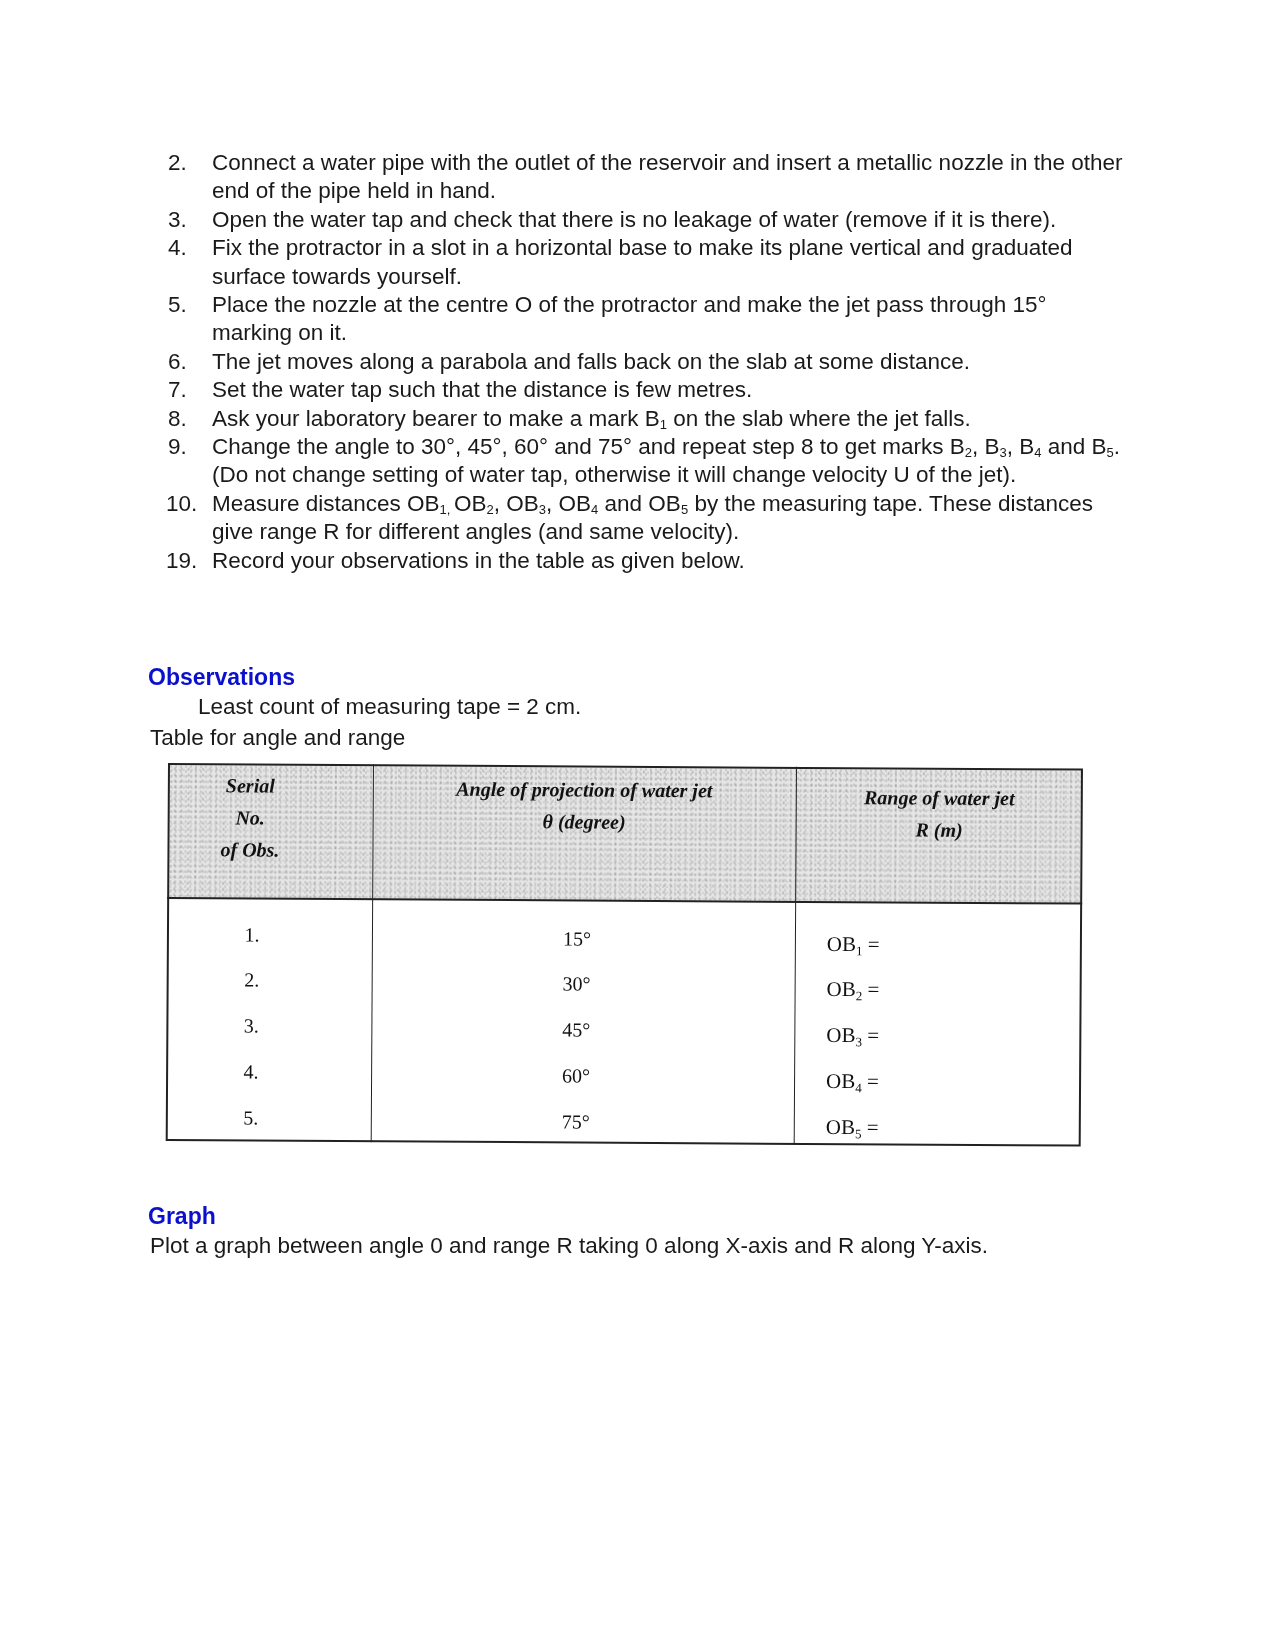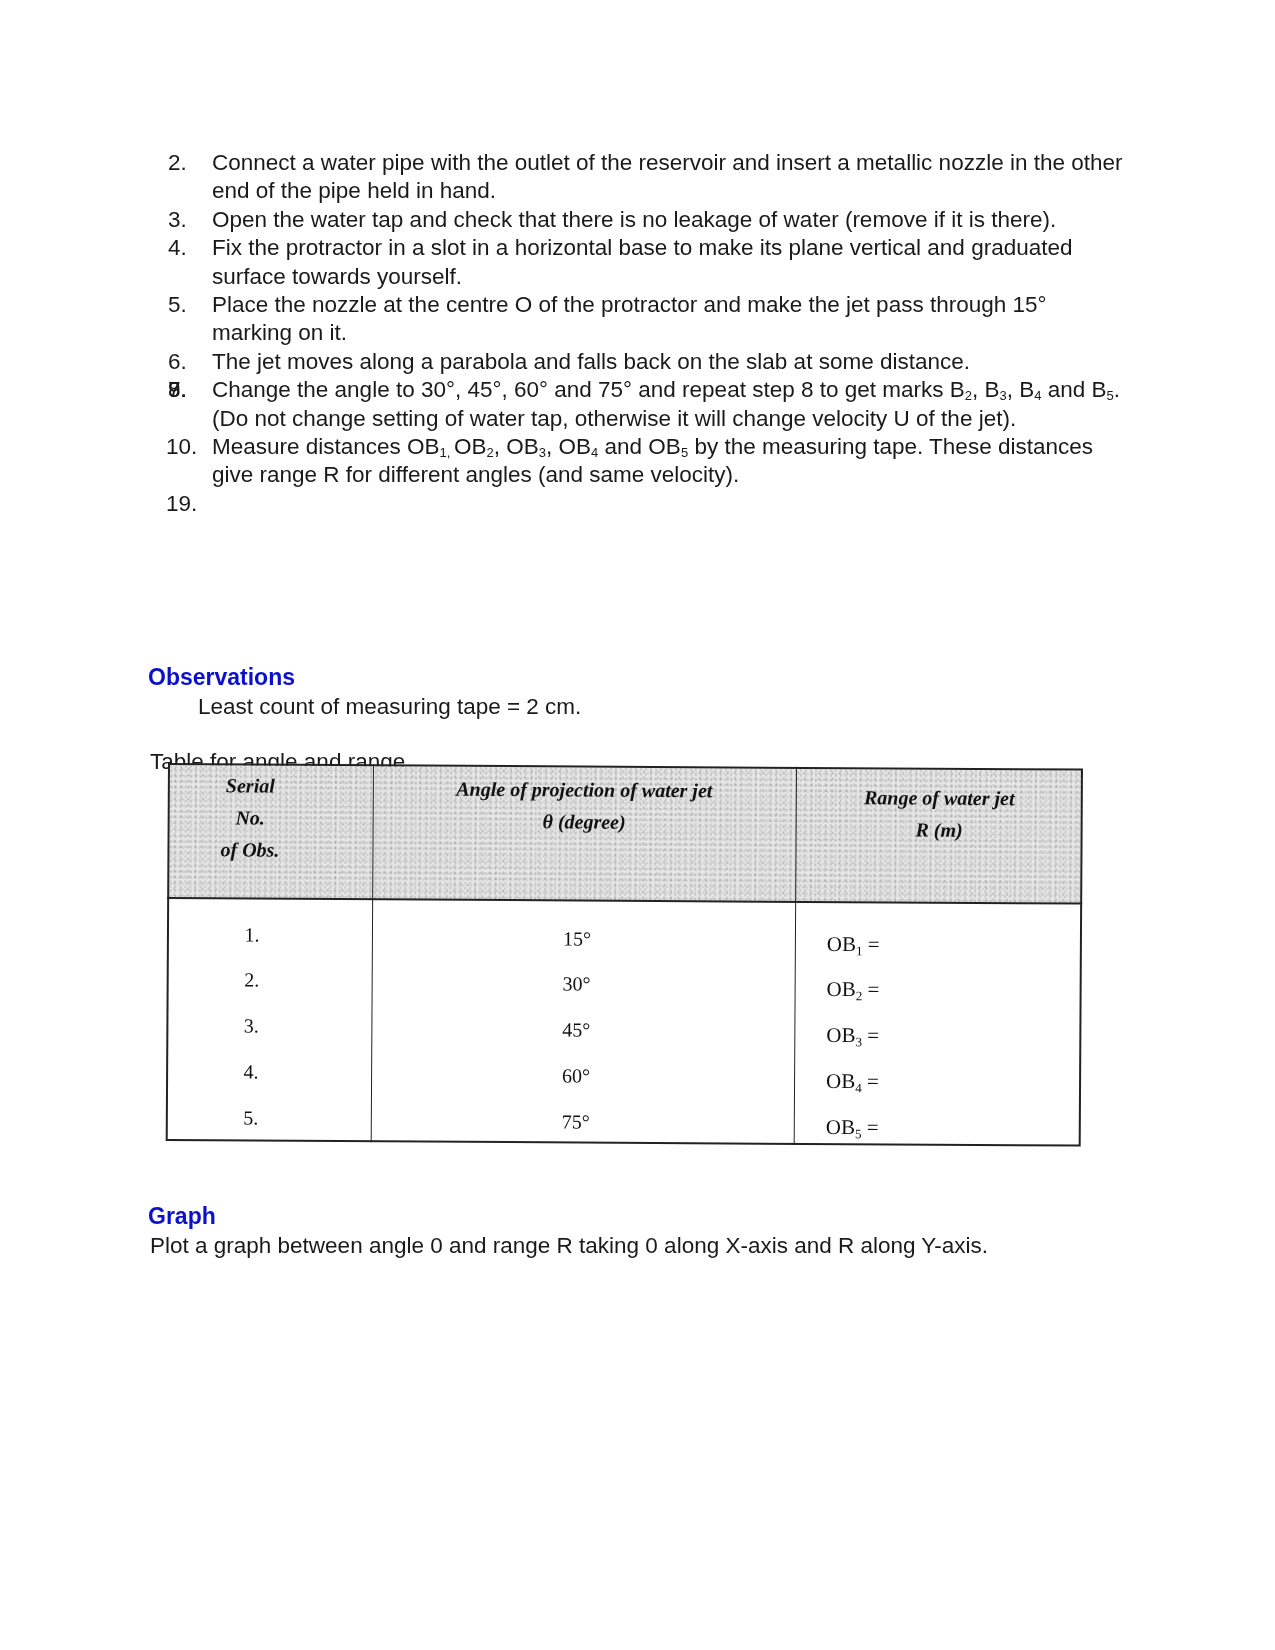--- a/index.html
+++ b/index.html
@@ -167,41 +167,44 @@
   <li class="step">
     <span class="step-num">5.</span>
     <span>Place the nozzle at the centre O of the protractor and make the jet pass through 15° marking on it.</span>
   </li>
   <li class="step">
     <span class="step-num">6.</span>
     <span>The jet moves along a parabola and falls back on the slab at some distance.</span>
   </li>
   <li class="step">
     <span class="step-num">7.</span>
+    <span>Set the water tap such that the distance is few metres.</span>
   </li>
   <li class="step">
     <span class="step-num">8.</span>
+    <span><span>Ask your laboratory bearer to make a mark B</span><sub class="s">1</sub><span> on the slab where the jet falls.</span></span>
   </li>
   <li class="step">
     <span class="step-num">9.</span>
     <span><span>Change the angle to 30°, 45°, 60° and 75° and repeat step 8 to get marks B</span><sub class="s">2</sub><span>, B</span><sub class="s">3</sub><span>, B</span><sub class="s">4</sub><span> and B</span><sub class="s">5</sub><span>.</span></span>
     <span class="step-extra">(Do not change setting of water tap, otherwise it will change velocity U of the jet).</span>
   </li>
   <li class="step">
     <span class="step-num two-digit">10.</span>
     <span><span>Measure distances OB</span><sub class="s">1, </sub><span>OB</span><sub class="s">2</sub><span>, OB</span><sub class="s">3</sub><span>, OB</span><sub class="s">4</sub><span> and OB</span><sub class="s">5</sub><span> by the measuring tape. These distances give range R for different angles (and same velocity).</span></span>
   </li>
   <li class="step">
     <span class="step-num two-digit">19.</span>
+    <span>Record your observations in the table as given below.</span>
   </li>
 </ol>
 
 <div class="heading" style="top:664px;">Observations</div>
 <div class="para" style="top:692px;margin-left:48px;">Least count of measuring tape = 2 cm.</div>
-<div class="para" style="top:747px;">Table for angle and range</div>
+<div class="para" style="top:723px;">Table for angle and range</div>
 
 <div class="obs-table">
   <div class="head-bg"></div>
   <div class="frame"></div>
   <div class="hline"></div>
   <div class="vline v1"></div>
   <div class="vline v2"></div>
 
   <div class="hcell c1">
     <span class="ln">Serial</span>

